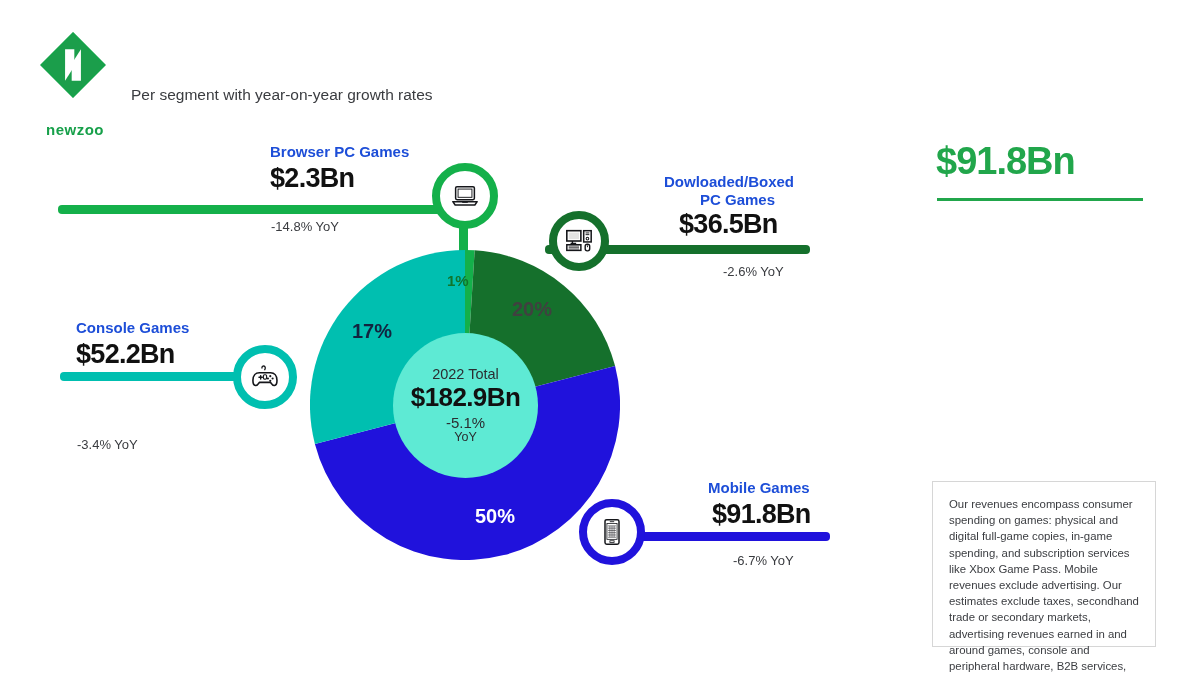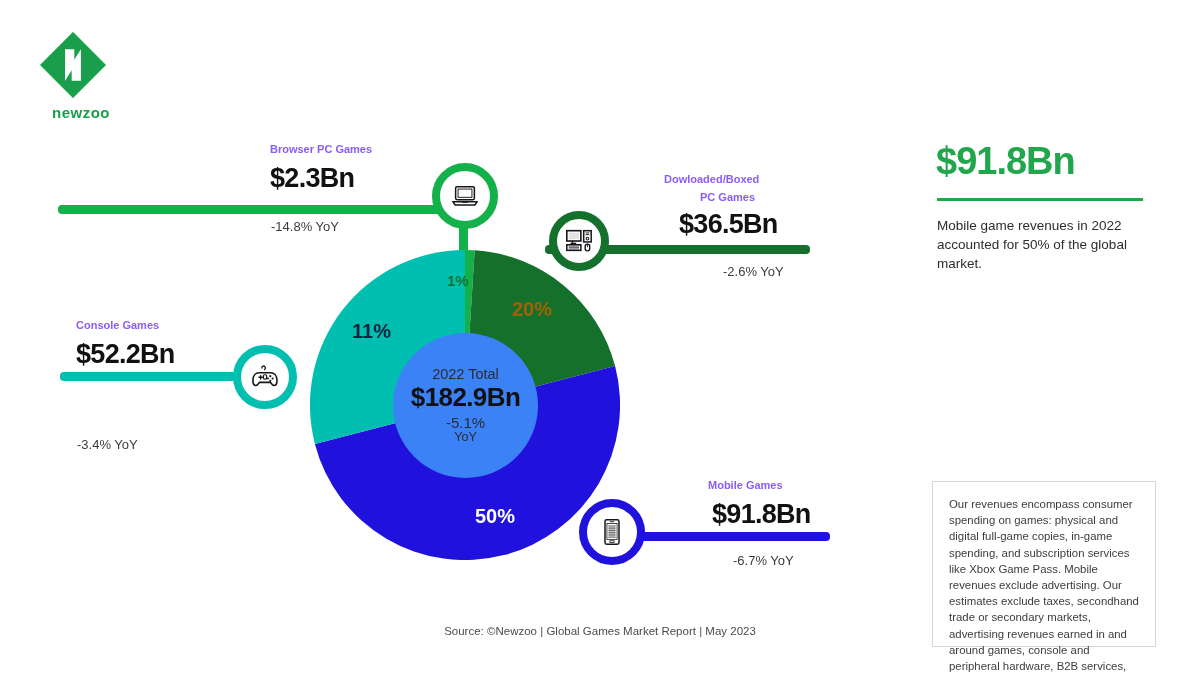--- a/index.html
+++ b/index.html
@@ -8,59 +8,59 @@
     font-family:"Liberation Sans","DejaVu Sans",sans-serif;
     color:#1b1b1b;overflow:hidden;position:relative;
   }
   .page{position:relative;width:1200px;height:675px;}
 
   
   .logo{position:absolute;left:40px;top:32px;width:76px;height:88px;}
   .logo-mark{width:66px;height:66px;}
   .logo-word{
     font-size:15px;font-weight:700;color:#17A04A;letter-spacing:.5px;
-    text-align:right;width:70px;margin-top:2px;
+    text-align:center;width:70px;margin-top:19px;
   }
   .title{
     position:absolute;left:130px;top:38px;
     font-size:35px;font-weight:700;letter-spacing:-.6px;color:#15161a;
     white-space:nowrap;
   }
   .subtitle{
     position:absolute;left:131px;top:86px;
     font-size:15.5px;color:#3a3c40;font-weight:400;white-space:nowrap;
   }
 
   
   .pie-wrap{position:absolute;left:300px;top:240px;width:330px;height:330px;}
   .pie-center{
     position:absolute;left:393px;top:333px;width:145px;height:145px;
-    background:#3b82f6;border-radius:50%;
+    background:#5eead4;border-radius:50%;
     display:flex;flex-direction:column;align-items:center;justify-content:center;
     text-align:center;
   }
   .pc-label{font-size:14.5px;color:#2b2d31;margin-bottom:1px;}
   .pc-value{font-size:26px;font-weight:700;color:#111;letter-spacing:-.6px;line-height:1.1;}
   .pc-yoy{font-size:15px;color:#2b2d31;margin-top:3px;line-height:1.05;}
   .pc-yoy-sub{font-size:12.5px;color:#2b2d31;line-height:1.1;}
 
   .slice-pct{position:absolute;font-size:20px;font-weight:700;}
   #pct-browser{left:447px;top:272px;color:#10752c;font-size:15px;}
-  #pct-download{left:512px;top:298px;color:#a16207;text-align:right;}
+  #pct-download{left:512px;top:298px;color:#404040;text-align:right;}
   #pct-mobile{left:475px;top:505px;color:#ffffff;}
   #pct-console{left:352px;top:320px;color:#12233f;}
 
   
   .conn{position:absolute;border-radius:4px;}
   .badge{
     position:absolute;border-radius:50%;background:#ffffff;
     display:flex;align-items:center;justify-content:center;
     box-sizing:border-box;
   }
-  .callout-title{position:absolute;font-size:11px;font-weight:700;color:#8b5cf6;white-space:nowrap;}
+  .callout-title{position:absolute;font-size:15px;font-weight:700;color:#1d4ed8;white-space:nowrap;}
   .callout-value{position:absolute;font-size:27px;font-weight:700;color:#111;letter-spacing:-.7px;white-space:nowrap;}
   .callout-yoy{position:absolute;font-size:13px;color:#3a3c40;white-space:nowrap;}
 
   
   .rail-value{
     position:absolute;left:936px;top:140px;
     font-size:38px;font-weight:700;color:#21A64B;letter-spacing:-1px;
   }
   .rail-rule{position:absolute;left:937px;top:198px;width:206px;height:3px;background:#21A64B;}
   .rail-text{
@@ -93,20 +93,21 @@
     <svg class="logo-mark" viewBox="0 0 100 100">
       <path d="M50 2 L98 50 L50 98 L2 50 Z" rx="10" fill="#16A34A"></path>
       <path d="M50 2 L98 50 L50 98 L2 50 Z" fill="#1B9E4B"></path>
       <path d="M38 26 L52 26 L52 52 L38 74 Z" fill="#ffffff"></path>
       <path d="M62 74 L48 74 L48 48 L62 26 Z" fill="#ffffff"></path>
       <path d="M50 2 L98 50 L50 98 L2 50 Z" fill="none" stroke="#16A34A" stroke-width="3"></path>
     </svg>
     <div class="logo-word">newzoo</div>
   </div>
 
+  <div class="subtitle">Per segment with year-on-year growth rates</div>
 
   <div class="conn" style="left:58px;top:205px;width:405px;height:9px;background:#14B04A;"></div>
   <div class="conn" style="left:459px;top:205px;width:9px;height:75px;background:#14B04A;"></div>
 
   <div class="conn" style="left:545px;top:245px;width:265px;height:9px;background:#15702C;"></div>
 
   <div class="conn" style="left:60px;top:372px;width:230px;height:9px;background:#00BFB0;"></div>
 
   <div class="conn" style="left:600px;top:532px;width:230px;height:9px;background:#2012DC;"></div>
 
@@ -126,21 +127,21 @@
   <div class="pie-center">
     <div class="pc-label">2022 Total</div>
     <div class="pc-value">$182.9Bn</div>
     <div class="pc-yoy">-5.1%</div>
     <div class="pc-yoy-sub">YoY</div>
   </div>
 
   <div class="slice-pct" id="pct-browser">1%</div>
   <div class="slice-pct" id="pct-download">20%</div>
   <div class="slice-pct" id="pct-mobile">50%</div>
-  <div class="slice-pct" id="pct-console">11%</div>
+  <div class="slice-pct" id="pct-console">17%</div>
 
   <div class="badge" style="left:432px;top:163px;width:66px;height:66px;border:8px solid #14B04A;">
     <svg width="30" height="30" viewBox="0 0 32 32">
       <rect x="6" y="6" width="20" height="14" rx="1.5" fill="none" stroke="#15161a" stroke-width="1.6"></rect>
       <rect x="8.6" y="8.6" width="14.8" height="8.8" fill="none" stroke="#15161a" stroke-width="1"></rect>
       <path d="M3 22 h26 l-2.5 3.6 H5.5 Z" fill="none" stroke="#15161a" stroke-width="1.6" stroke-linejoin="round"></path>
       <path d="M13 22.8 h6" stroke="#15161a" stroke-width="1"></path>
     </svg>
   </div>
 
@@ -195,21 +196,19 @@
   <div class="callout-title" style="left:76px;top:319px;">Console Games</div>
   <div class="callout-value" style="left:76px;top:339px;">$52.2Bn</div>
   <div class="callout-yoy" style="left:77px;top:394px;margin-top:43px;">-3.4% YoY</div>
 
   <div class="callout-title" style="left:708px;top:479px;">Mobile Games</div>
   <div class="callout-value" style="left:712px;top:499px;">$91.8Bn</div>
   <div class="callout-yoy" style="left:733px;top:553px;">-6.7% YoY</div>
 
   <div class="rail-value">$91.8Bn</div>
   <div class="rail-rule"></div>
-  <div class="rail-text">Mobile game revenues in 2022 accounted for 50% of the global market.</div>
 
   <div class="note-box">
     <div class="note-text">Our revenues encompass consumer spending on games: physical and digital full-game copies, in-game spending, and subscription services like Xbox Game Pass. Mobile revenues exclude advertising. Our estimates exclude taxes, secondhand trade or secondary markets, advertising revenues earned in and around games, console and peripheral hardware, B2B services, and the online gambling and betting industry.</div>
   </div>
 
-  <div class="src">Source: ©Newzoo | Global Games Market Report | May 2023</div>
 
 </div>
 
 </body></html>

